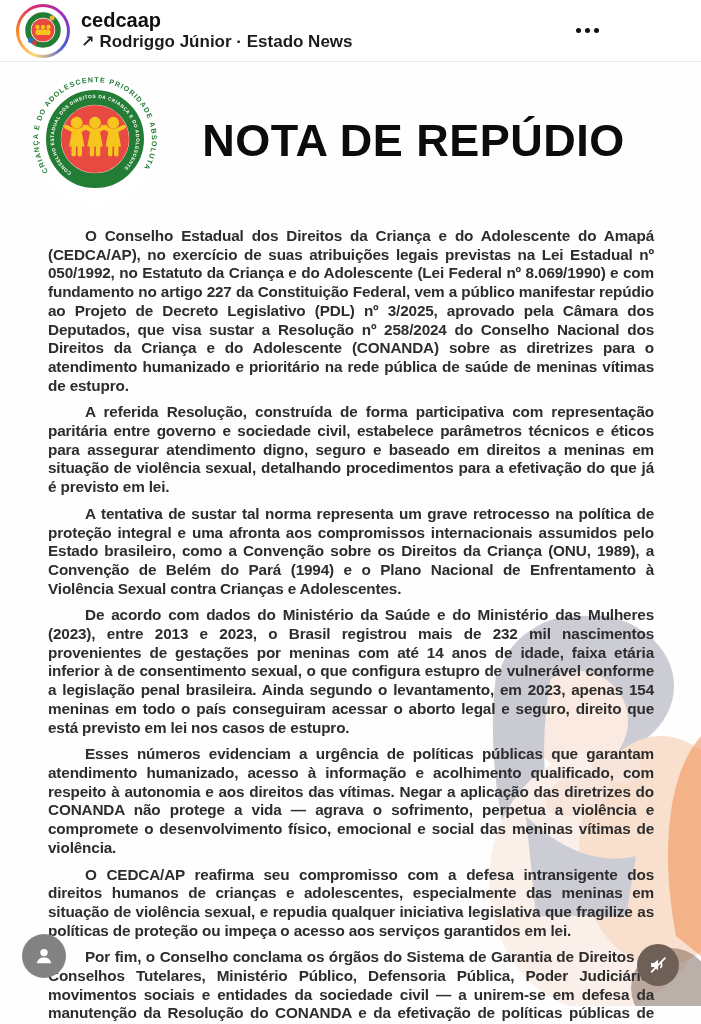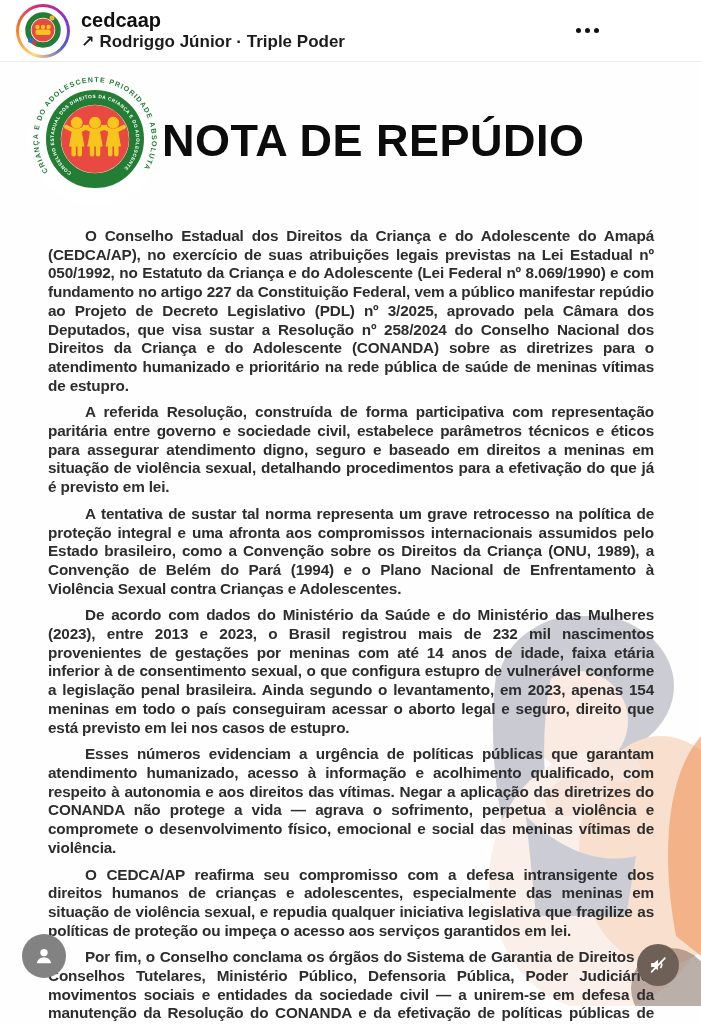--- a/index.html
+++ b/index.html
@@ -27,21 +27,21 @@
   
   .post{
     position:absolute;top:61px;left:0;width:701px;height:963px;background:#fefefe;
     border-top:1px solid #ececec;box-sizing:border-box;
   }
   .watermark{position:absolute;right:0;bottom:18px;z-index:0;pointer-events:none;}
   .post-content{position:relative;z-index:1;}
   .doc-header{display:flex;align-items:center;padding:10px 30px 0 28px;}
   .doc-logo{flex:0 0 auto;}
   .doc-title{
-    flex:1 1 auto;text-align:left;font-size:45px;font-weight:900;color:#0c0c0c;
+    flex:1 1 auto;text-align:center;font-size:45px;font-weight:900;color:#0c0c0c;
     letter-spacing:.5px;padding-right:6px;white-space:nowrap;
   }
   .doc-body{padding:9px 39px 0 40px;}
   .doc-body p{
     margin:8px;text-align:justify;text-indent:37px;
     font-size:15.3px;line-height:18.7px;font-weight:bold;color:#2d2d2d;
     letter-spacing:-.15px;
   }
   .doc-footer{text-align:center;margin-top:15px;color:#101010;}
   .doc-date{font-size:22px;font-weight:800;margin-bottom:5px;}
@@ -76,21 +76,21 @@
           <path d="M8 28 l5 2 -1 5 -5 -2 z" fill="#2e6fca"></path>
           <path d="M12 31 l4 1.5 -1 4 -4 -1.5 z" fill="#d93a3a"></path>
           <circle cx="31" cy="9" r="2.5" fill="#f2b233"></circle>
         </svg>
       </div>
     </div>
     <div class="header-texts">
       <div class="username">cedcaap</div>
       <div class="reshare-row">
         <span class="share-arrow">↗</span>
-        <span>Rodriggo Júnior · Triple Poder</span>
+        <span>Rodriggo Júnior · Estado News</span>
       </div>
     </div>
     <div class="more-dots">
       <i></i>
       <i></i>
       <i></i>
     </div>
   </div>
 
   <div class="post">

